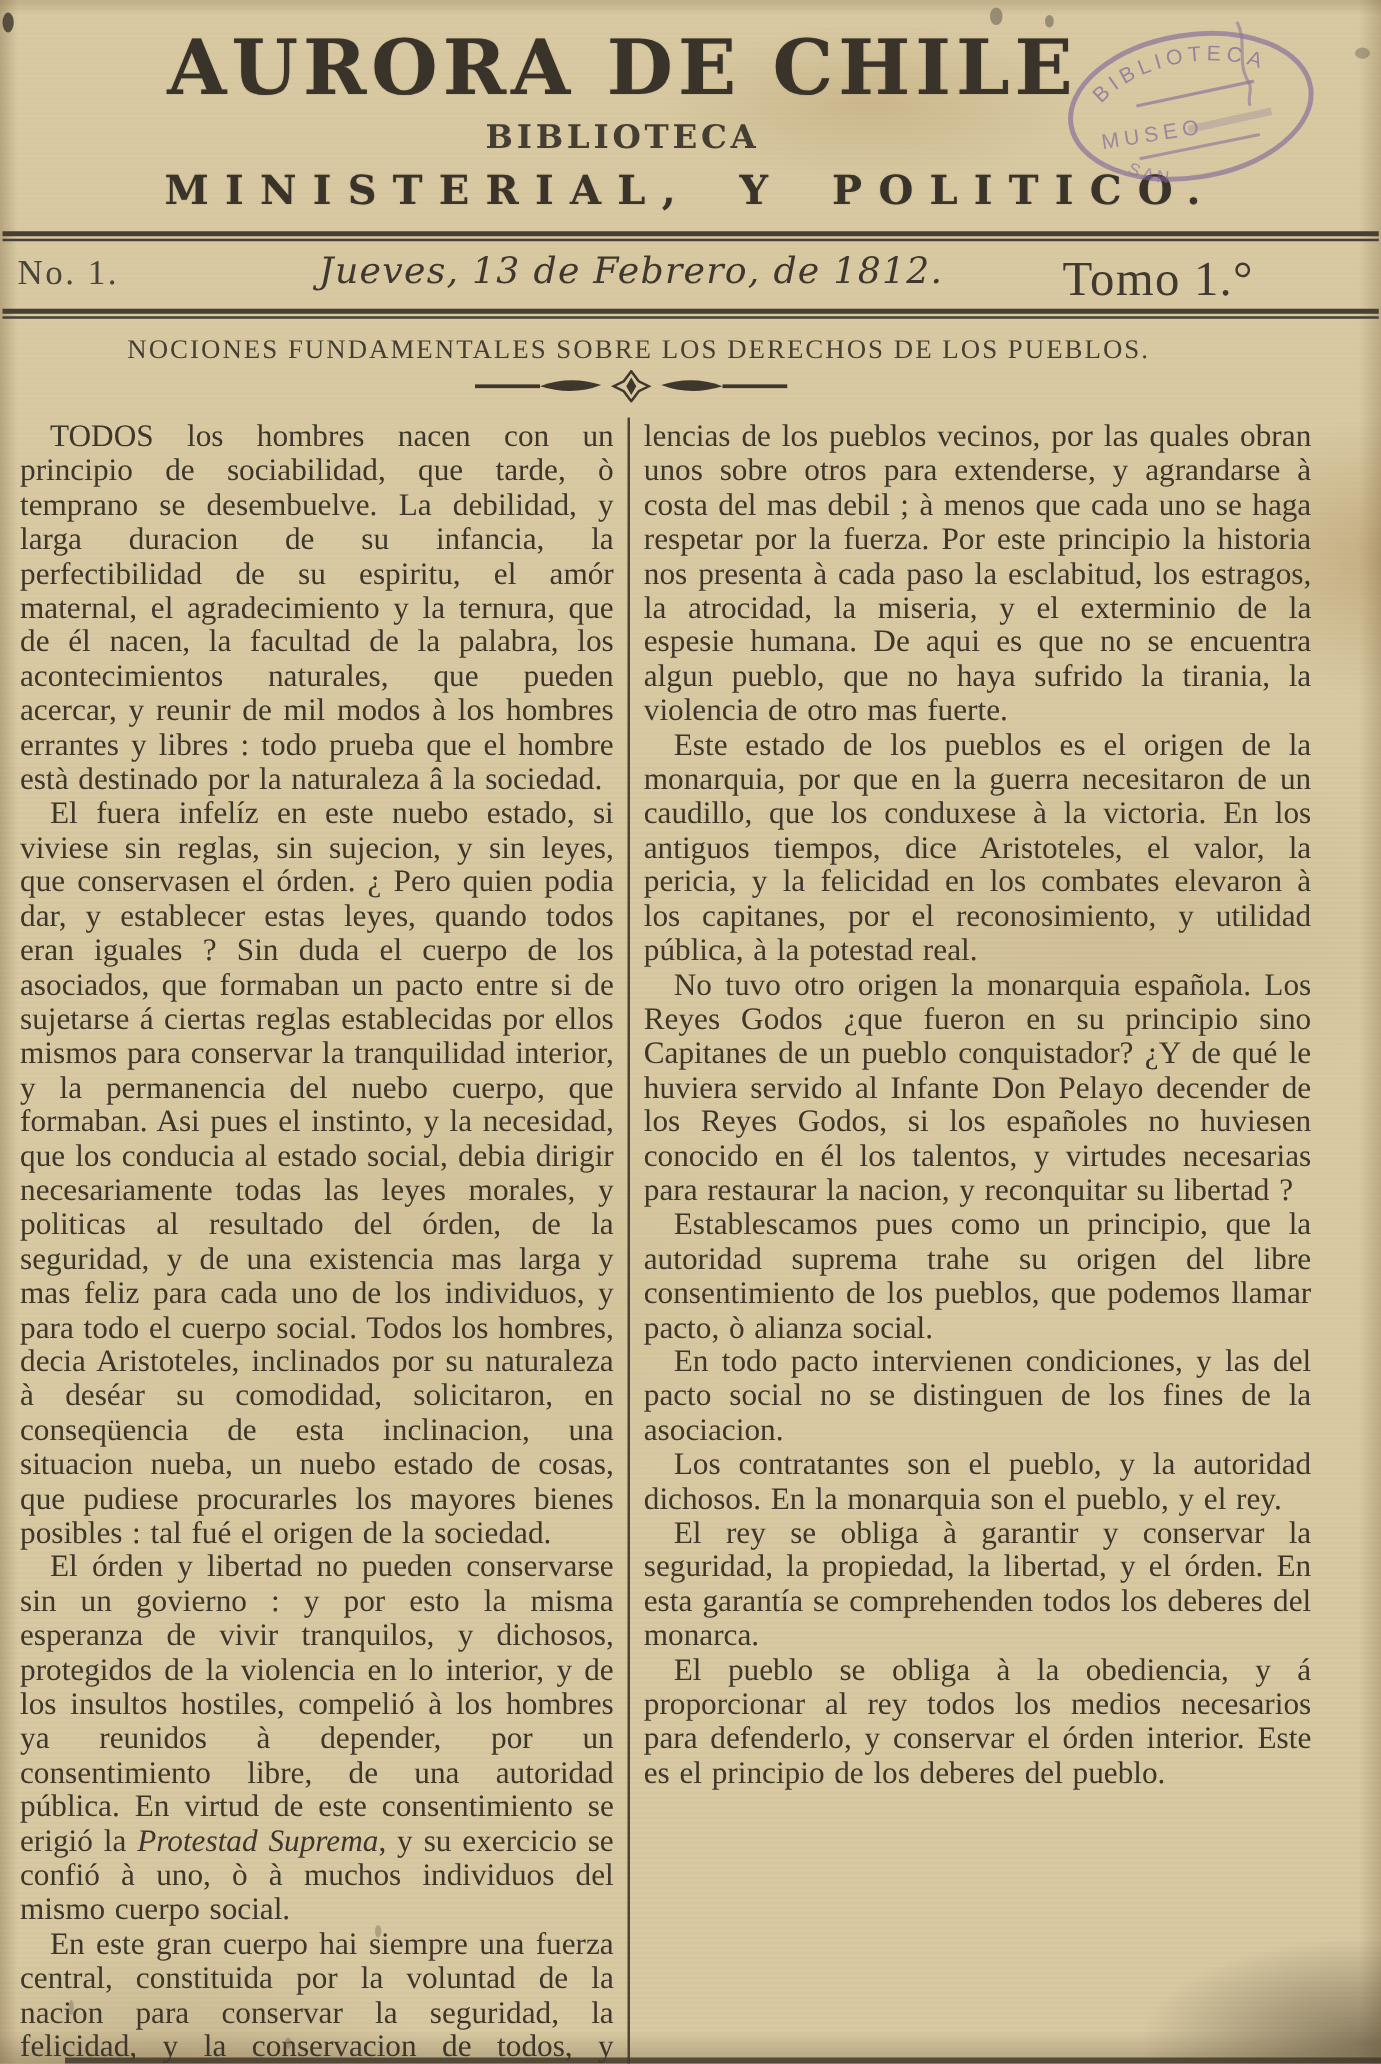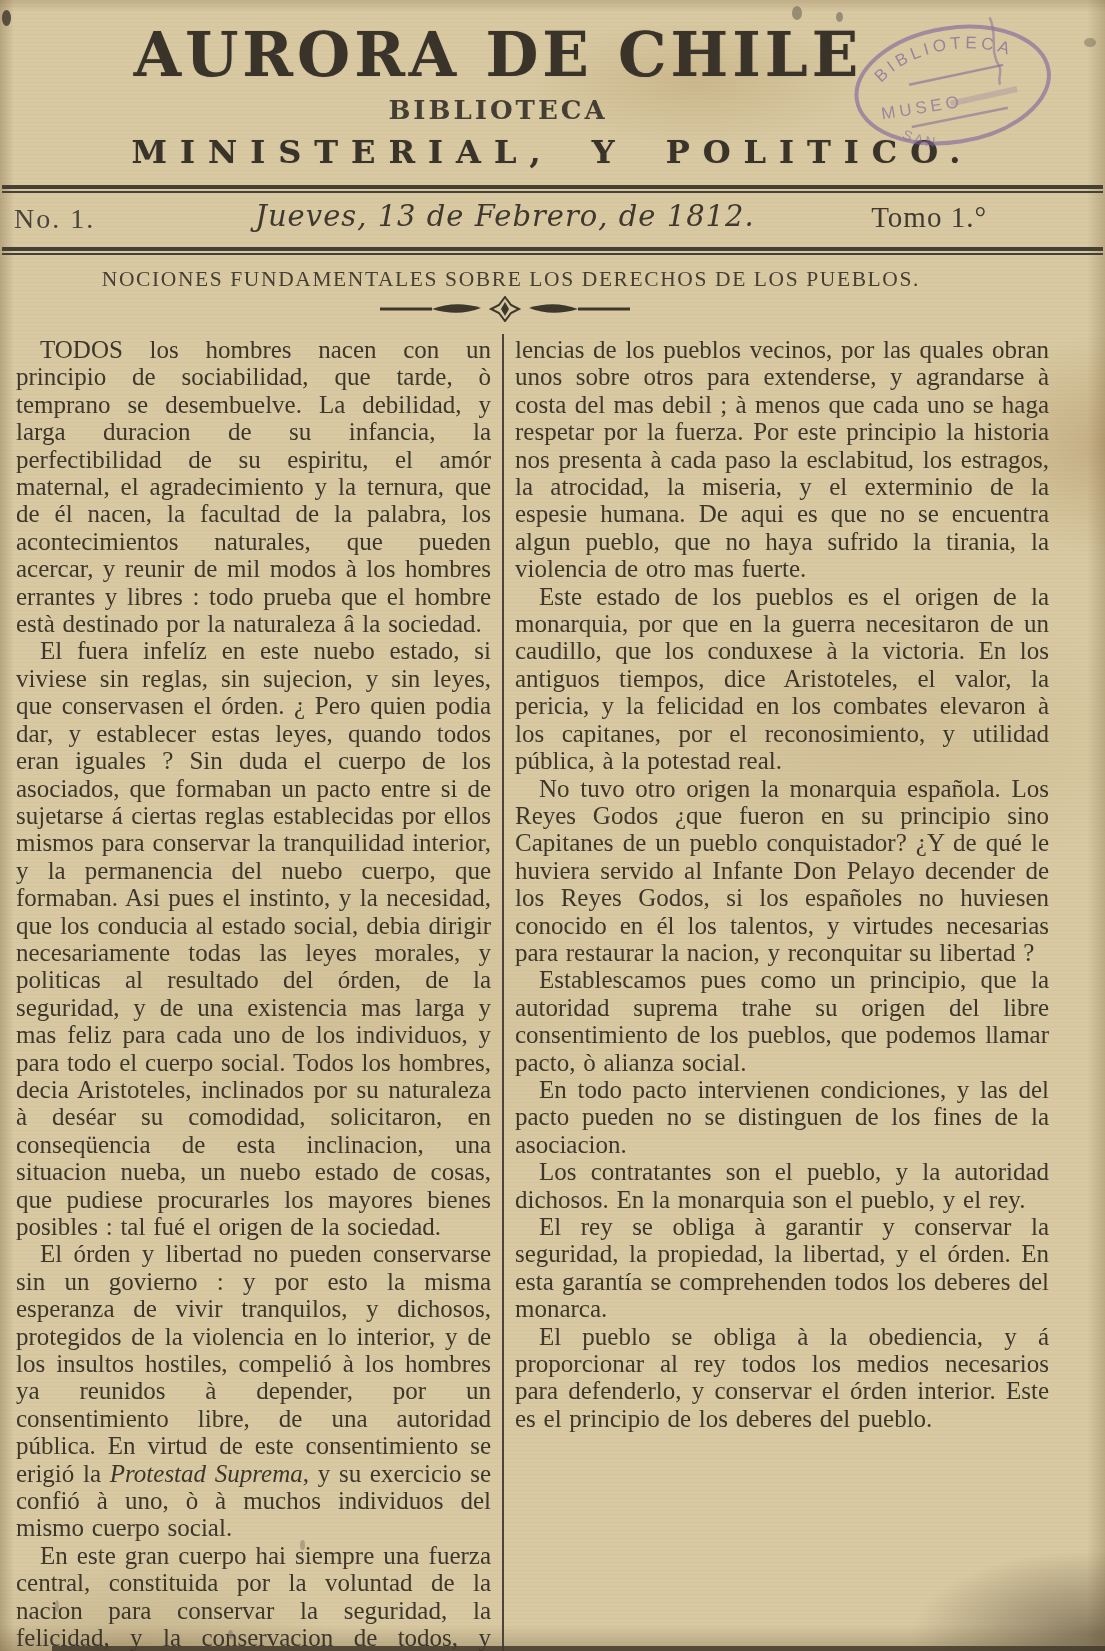--- a/index.html
+++ b/index.html
@@ -65,22 +65,22 @@
   .issue{
     position:absolute;left:14px;top:10px;
     font-size:28px;letter-spacing:2px;color:#4a443a;
   }
   .date{
     position:absolute;left:255px;width:500px;top:6px;text-align:center;
     font-family:"DejaVu Serif", serif;
     font-style:italic;font-size:29px;letter-spacing:1px;color:#3f382e;
   }
   .volume{
-    position:absolute;right:118px;top:8px;
-    font-size:29px;letter-spacing:1px;color:#413a30;
+    position:absolute;right:102px;top:8px;
+    font-size:39px;letter-spacing:1px;color:#413a30;
   }
   
   .heading{
     position:relative;z-index:2;
     width:920px;text-align:right;margin-top:12px;
     font-size:21.5px;font-weight:400;letter-spacing:1.6px;
     color:#453e33;
   }
   .ornament{
     position:relative;z-index:2;
@@ -185,21 +185,21 @@
         <p><span>El fuera infelíz en este nuebo estado, si viviese sin reglas, sin sujecion, y sin leyes, que conservasen el órden. ¿ Pero quien podia dar, y establecer estas leyes, quando todos eran iguales ? Sin duda el cuerpo de los asociados, que formaban un pacto entre si de sujetarse á ciertas reglas establecidas por ellos mismos para conservar la tranquilidad interior, y la permanencia del nuebo cuerpo, que formaban.  Asi pues el instinto, y la necesidad, que los conducia al estado social, debia dirigir necesariamente todas las leyes morales, y politicas al resultado del órden, de la seguridad, y de una existencia mas larga y mas feliz para cada uno de los individuos, y para todo el cuerpo social.  Todos los hombres, decia Aristoteles, inclinados por su naturaleza à deséar su comodidad, solicitaron, en conseqüencia de esta inclinacion, una situacion nueba, un nuebo estado de cosas, que pudiese procurarles los mayores bienes posibles : tal fué el origen de la sociedad.</span></p>
         <p><span>El órden y libertad no pueden conservarse sin un govierno : y por esto la misma esperanza de vivir tranquilos, y dichosos, protegidos de la violencia en lo interior, y de los insultos hostiles, compelió à los hombres ya reunidos à depender, por un consentimiento libre, de una autoridad pública.  En virtud de este consentimiento se erigió la </span><span class="it">Protestad Suprema</span><span>, y su exercicio se confió à uno, ò à muchos individuos del mismo cuerpo social.</span></p>
         <p><span>En este gran cuerpo hai siempre una fuerza central, constituida por la voluntad de la nacion para conservar la seguridad, la felicidad, y la conservacion de todos, y prevenir los grandes inconvenientes que nacerian de las pasiones : y se observa tambien una fuerza centrifuga, que proviene de los esfuersos, injusticias, y vio-</span></p>
       </div>
     <div class="col-divider"></div>
     <div class="col col-right">
         <p class="no-indent"><span>lencias de los pueblos vecinos, por las quales obran unos sobre otros para extenderse, y agrandarse à costa del mas debil ; à menos que cada uno se haga respetar por la fuerza.  Por este principio la historia nos presenta à cada paso la esclabitud, los estragos, la atrocidad, la miseria, y el exterminio de la espesie humana.  De aqui es que no se encuentra algun pueblo, que no haya sufrido la tirania, la violencia de otro mas fuerte.</span></p>
         <p><span>Este estado de los pueblos es el origen de la monarquia, por que en la guerra necesitaron de un caudillo, que los conduxese à la victoria.  En los antiguos tiempos, dice Aristoteles, el valor, la pericia, y la felicidad en los combates elevaron à los capitanes, por el reconosimiento, y utilidad pública, à la potestad real.</span></p>
         <p><span>No tuvo otro origen la monarquia española.  Los Reyes Godos ¿que fueron en su principio sino Capitanes de un pueblo conquistador? ¿Y de qué le huviera servido al Infante Don Pelayo decender de los Reyes Godos, si los españoles no huviesen conocido en él los talentos, y virtudes necesarias para restaurar la nacion, y reconquitar su libertad ?</span></p>
         <p><span>Establescamos pues como un principio, que la autoridad suprema trahe su origen del libre consentimiento de los pueblos, que podemos llamar pacto, ò alianza social.</span></p>
-        <p><span>En todo pacto intervienen condiciones, y las del pacto pueden no se distinguen de los fines de la asociacion.</span></p>
+        <p><span>En todo pacto intervienen condiciones, y las del pacto social no se distinguen de los fines de la asociacion.</span></p>
         <p><span>Los contratantes son el pueblo, y la autoridad dichosos.  En la monarquia son el pueblo, y el rey.</span></p>
         <p><span>El rey se obliga à garantir y conservar la seguridad, la propiedad, la libertad, y el órden.  En esta garantía se comprehenden todos los deberes del monarca.</span></p>
         <p><span>El pueblo se obliga à la obediencia, y á proporcionar al rey todos los medios necesarios para defenderlo, y conservar el órden interior.  Este es el principio de los deberes del pueblo.</span></p>
       </div>
   </div>
 
   <div class="bottom-edge"></div>
   <div class="speck sp1"></div>
   <div class="speck sp2"></div>
   <div class="speck sp3"></div>

